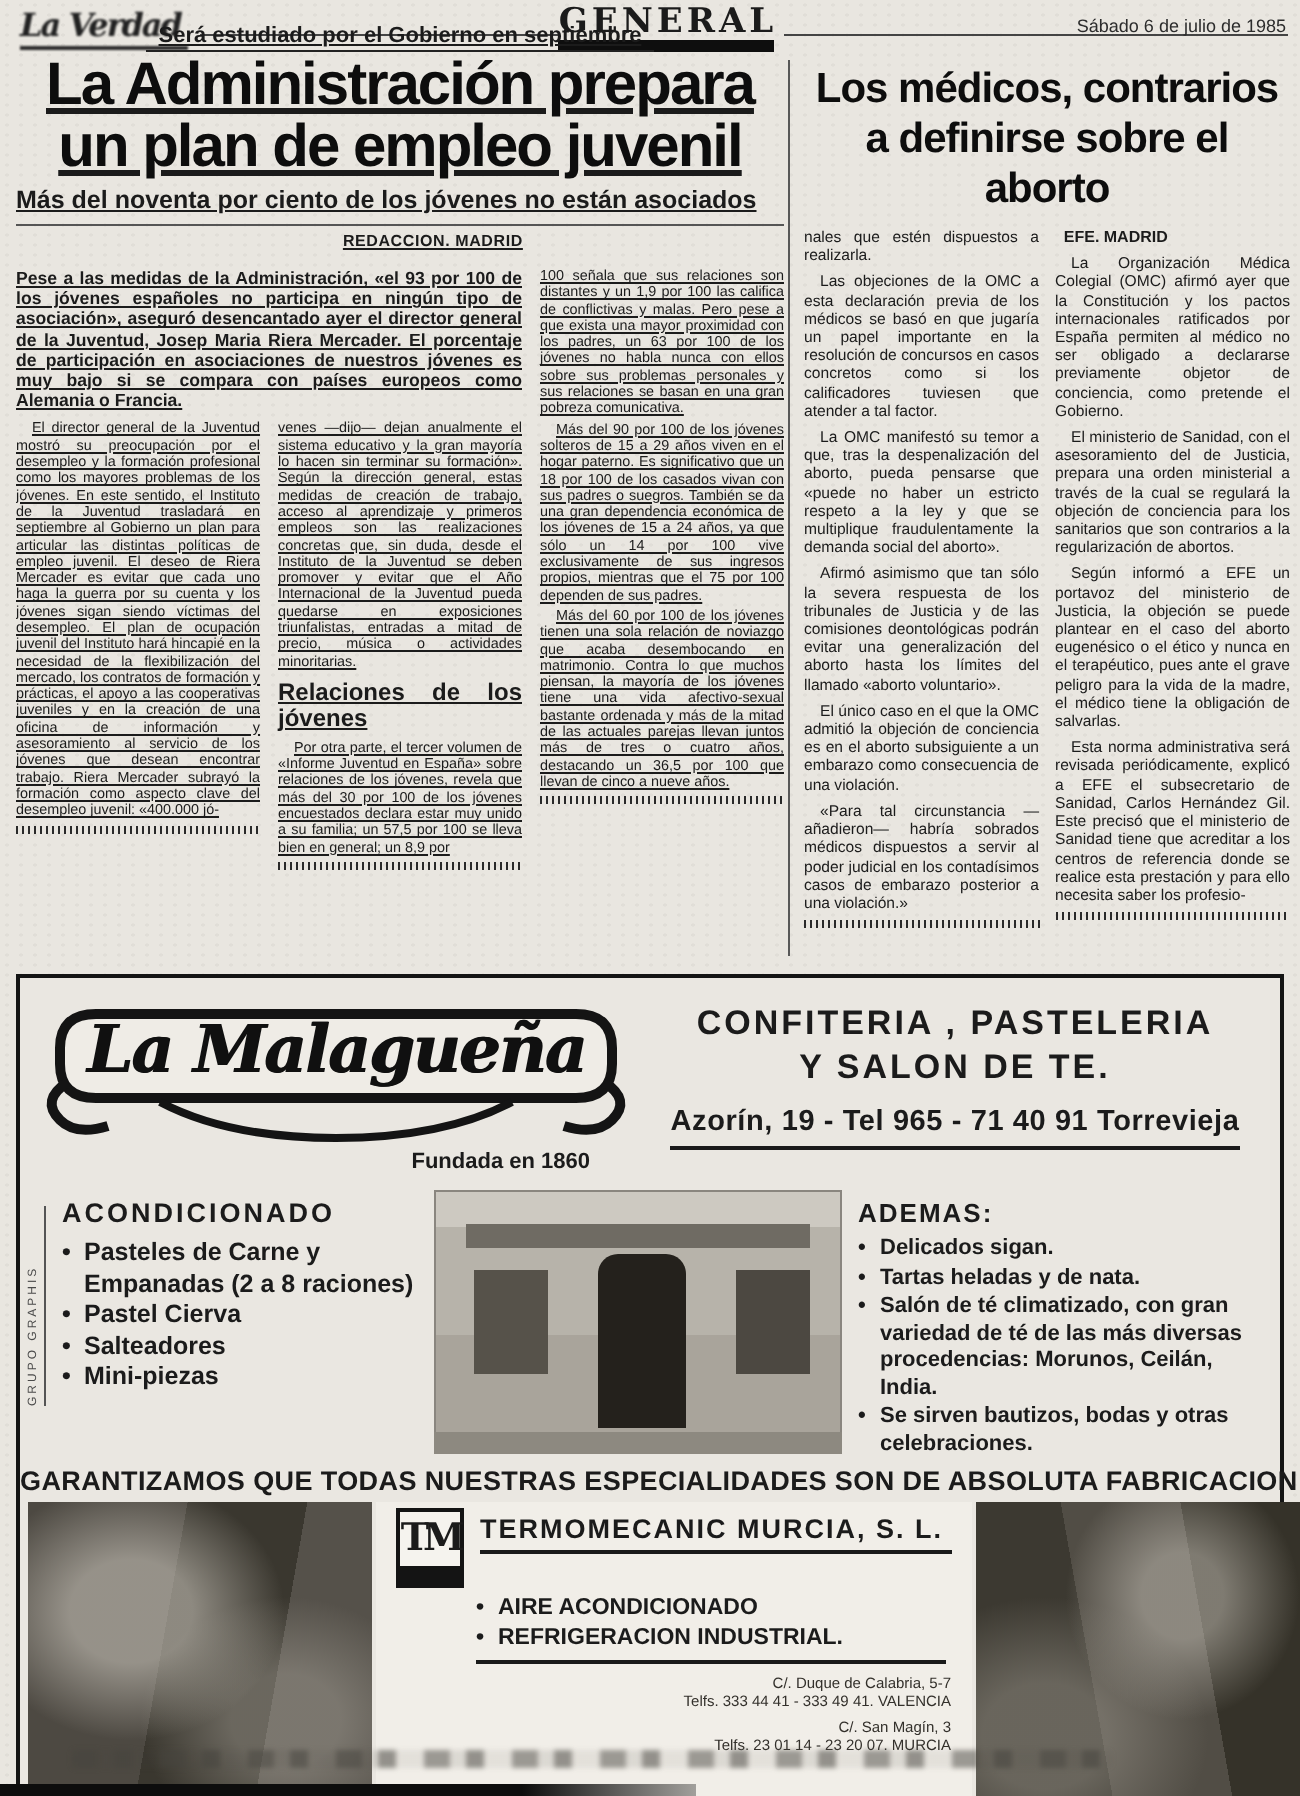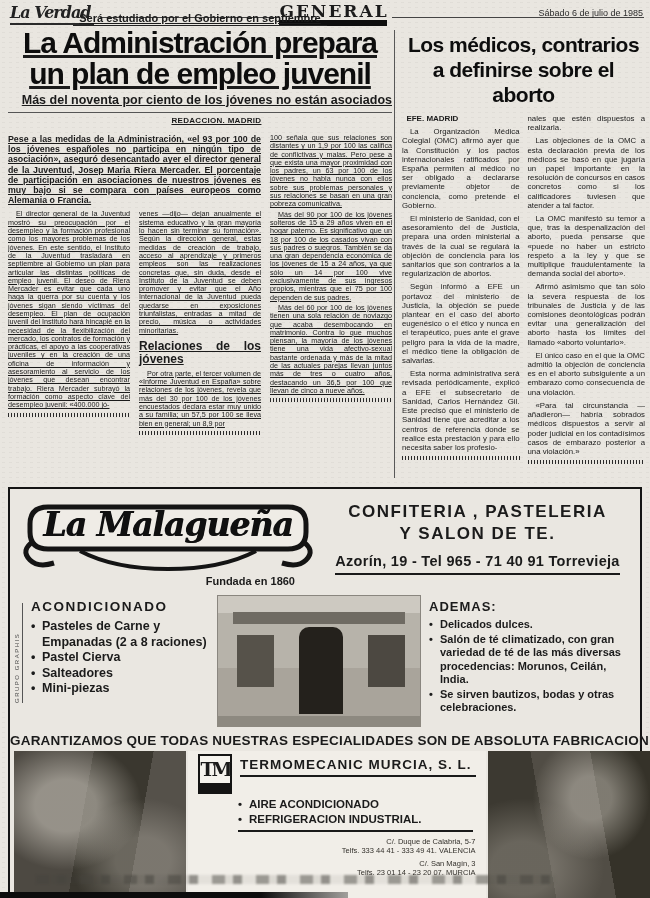--- a/index.html
+++ b/index.html
@@ -28,21 +28,21 @@
   .jtxt { text-align:justify; }
   .endhatch { height:4px; margin-top:3px;
     background:repeating-linear-gradient(90deg,#2a2a2a 0 1px, transparent 1px 3px); }
 
   
   .art-left { position:absolute; left:8px; top:12px; width:384px; height:452px; overflow:hidden;text-decoration:underline; }
   .kicker { text-align:center; font-size:11px; font-weight:bold; margin-bottom:3px; }
   .kicker span { border-bottom:1.5px solid #222; padding:0 6px 1px; }
   .hl-left { text-align:center; font-size:30px; font-weight:bold; letter-spacing:-1px;
     line-height:31px; margin:1px 0 4px; color:#0d0d0d; }
-  .deck { text-align:right; font-size:12.5px; font-weight:bold; padding-bottom:5px;
+  .deck { text-align:left; font-size:12.5px; font-weight:bold; padding-bottom:5px;
     border-bottom:1px solid #555; margin-bottom:3px; }
   .byline-left { width:66%; text-align:right; font-size:8px; font-weight:bold; letter-spacing:.3px; margin-bottom:9px; }
   .abody { display:grid; grid-template-columns:1fr 1fr 1fr; column-gap:9px; }
   .abody .lead { grid-area:1/1/2/3; font-size:8.8px; line-height:10.2px; font-weight:bold; margin-bottom:5px; }
   .abody .c1 { grid-area:2/1/3/2; }
   .abody .c2 { grid-area:2/2/3/3; }
   .abody .c3 { grid-area:1/3/3/4; }
   .coltxt { font-size:7.2px; line-height:8.3px; }
   .coltxt p.ind { text-indent:8px; }
   .subhead { font-size:12px; font-weight:bold; line-height:13px; margin:5px 0 4px; }
@@ -172,34 +172,34 @@
         <p class="ind">Más del 60 por 100 de los jóvenes tienen una sola relación de noviazgo que acaba desembocando en matrimonio. Contra lo que muchos piensan, la mayoría de los jóvenes tiene una vida afectivo-sexual bastante ordenada y más de la mitad de las actuales parejas llevan juntos más de tres o cuatro años, destacando un 36,5 por 100 que llevan de cinco a nueve años.</p>
         <div class="endhatch"></div>
       </div>
     </div>
   </div>
 
   <div class="art-right">
     <div class="hl-right">Los médicos, contrarios a definirse sobre el aborto</div>
     <div class="rbody">
       <div class="rcol jtxt">
-        <div class="byline-right">EFE. MADRID</div>
-        <p>La Organización Médica Colegial (OMC) afirmó ayer que la Constitución y los pactos internacionales ratificados por España permiten al médico no ser obligado a declararse previamente objetor de conciencia, como pretende el Gobierno.</p>
-        <p>El ministerio de Sanidad, con el asesoramiento del de Justicia, prepara una orden ministerial a través de la cual se regulará la objeción de conciencia para los sanitarios que son contrarios a la regularización de abortos.</p>
-        <p>Según informó a EFE un portavoz del ministerio de Justicia, la objeción se puede plantear en el caso del aborto eugenésico o el ético y nunca en el terapéutico, pues ante el grave peligro para la vida de la madre, el médico tiene la obligación de salvarlas.</p>
-        <p>Esta norma administrativa será revisada periódicamente, explicó a EFE el subsecretario de Sanidad, Carlos Hernández Gil. Este precisó que el ministerio de Sanidad tiene que acreditar a los centros de referencia donde se realice esta prestación y para ello necesita saber los profesio-</p>
-        <div class="endhatch"></div>
-      </div>
-      <div class="rcol jtxt">
         <p class="noind">nales que estén dispuestos a realizarla.</p>
         <p>Las objeciones de la OMC a esta declaración previa de los médicos se basó en que jugaría un papel importante en la resolución de concursos en casos concretos como si los calificadores tuviesen que atender a tal factor.</p>
         <p>La OMC manifestó su temor a que, tras la despenalización del aborto, pueda pensarse que «puede no haber un estricto respeto a la ley y que se multiplique fraudulentamente la demanda social del aborto».</p>
         <p>Afirmó asimismo que tan sólo la severa respuesta de los tribunales de Justicia y de las comisiones deontológicas podrán evitar una generalización del aborto hasta los límites del llamado «aborto voluntario».</p>
         <p>El único caso en el que la OMC admitió la objeción de conciencia es en el aborto subsiguiente a un embarazo como consecuencia de una violación.</p>
         <p>«Para tal circunstancia —añadieron— habría sobrados médicos dispuestos a servir al poder judicial en los contadísimos casos de embarazo posterior a una violación.»</p>
+        <div class="endhatch"></div>
+      </div>
+      <div class="rcol jtxt">
+        <div class="byline-right">EFE. MADRID</div>
+        <p>La Organización Médica Colegial (OMC) afirmó ayer que la Constitución y los pactos internacionales ratificados por España permiten al médico no ser obligado a declararse previamente objetor de conciencia, como pretende el Gobierno.</p>
+        <p>El ministerio de Sanidad, con el asesoramiento del de Justicia, prepara una orden ministerial a través de la cual se regulará la objeción de conciencia para los sanitarios que son contrarios a la regularización de abortos.</p>
+        <p>Según informó a EFE un portavoz del ministerio de Justicia, la objeción se puede plantear en el caso del aborto eugenésico o el ético y nunca en el terapéutico, pues ante el grave peligro para la vida de la madre, el médico tiene la obligación de salvarlas.</p>
+        <p>Esta norma administrativa será revisada periódicamente, explicó a EFE el subsecretario de Sanidad, Carlos Hernández Gil. Este precisó que el ministerio de Sanidad tiene que acreditar a los centros de referencia donde se realice esta prestación y para ello necesita saber los profesio-</p>
         <div class="endhatch"></div>
       </div>
     </div>
   </div>
 
   <div class="ad">
     <div class="ad-top">
       <div class="logo-wrap">
         <svg width="300" height="92" viewBox="0 0 300 92">
           <path d="M30 14 H270 q18 0 18 17 v8 q0 17 -18 17 H30 q-18 0 -18 -17 v-8 q0 -17 18 -17 Z" fill="#efece6" stroke="#141414" stroke-width="5"></path>
@@ -231,21 +231,22 @@
       <div class="photo-store">
         <div class="awn"></div>
         <div class="win1"></div>
         <div class="door"></div>
         <div class="win2"></div>
         <div class="kerb"></div>
       </div>
       <div class="also">
         <div class="also-title">ADEMAS:</div>
         <ul class="alist">
-          <li>Delicados dulces.</li>
+          <li>Delicados sigan.</li>
+          <li>Tartas heladas y de nata.</li>
           <li>Salón de té climatizado, con gran variedad de té de las más diversas procedencias: Morunos, Ceilán, India.</li>
           <li>Se sirven bautizos, bodas y otras celebraciones.</li>
         </ul>
       </div>
     </div>
 
     <div class="guarantee">GARANTIZAMOS QUE TODAS NUESTRAS ESPECIALIDADES SON DE ABSOLUTA FABRICACION PROPIA</div>
 
     <div class="ad-bottom">
       <div class="photo-int"></div>

